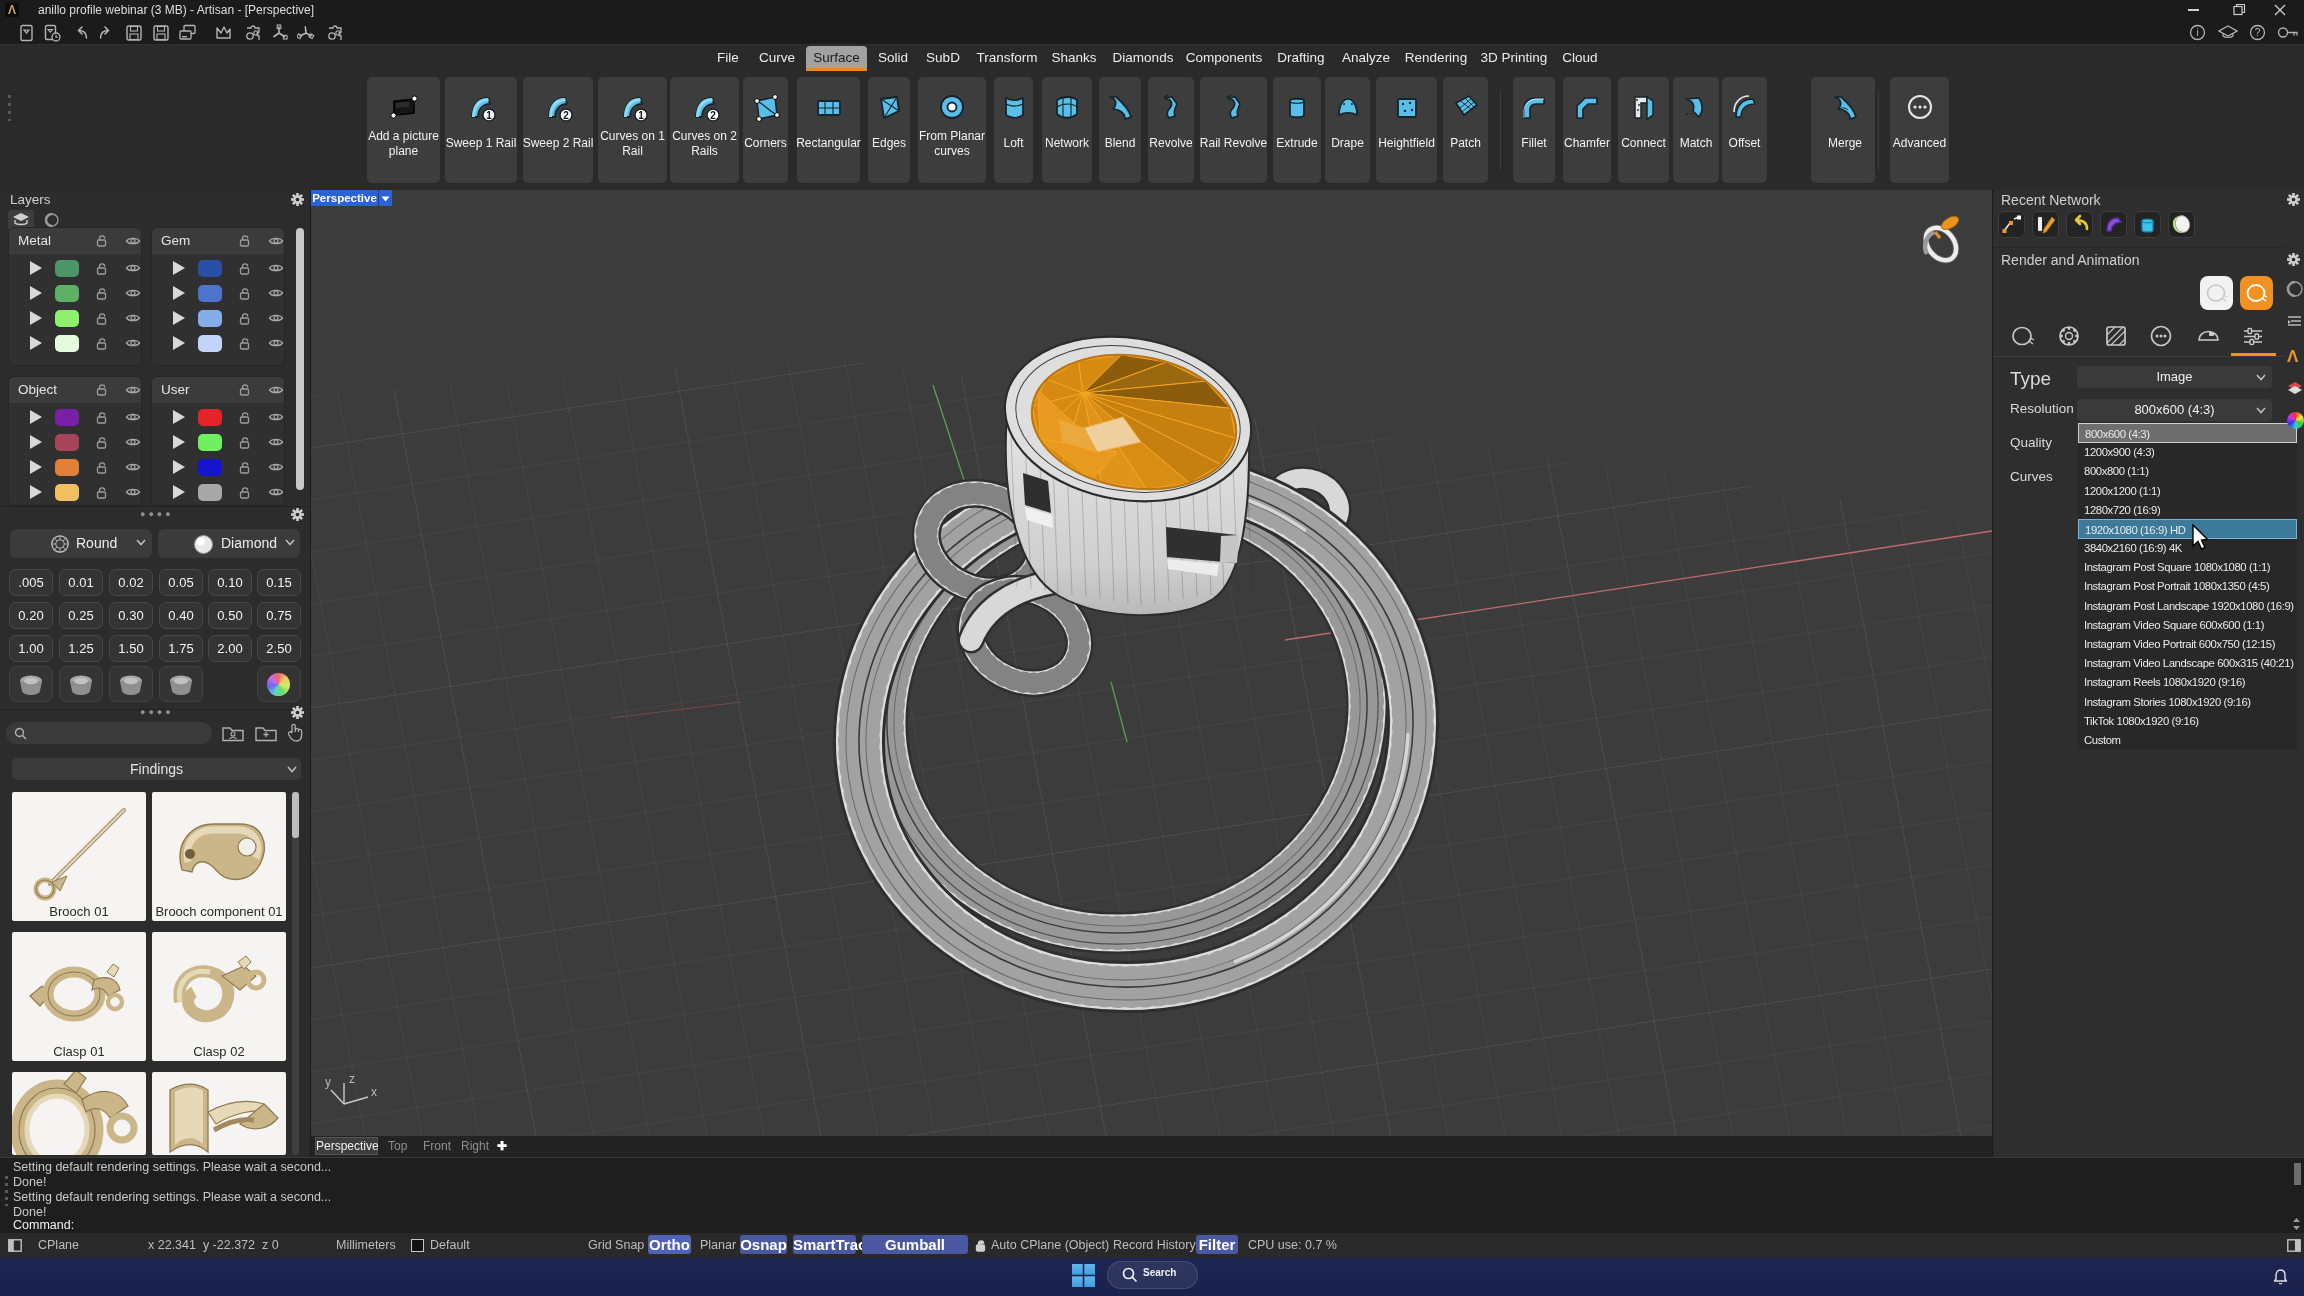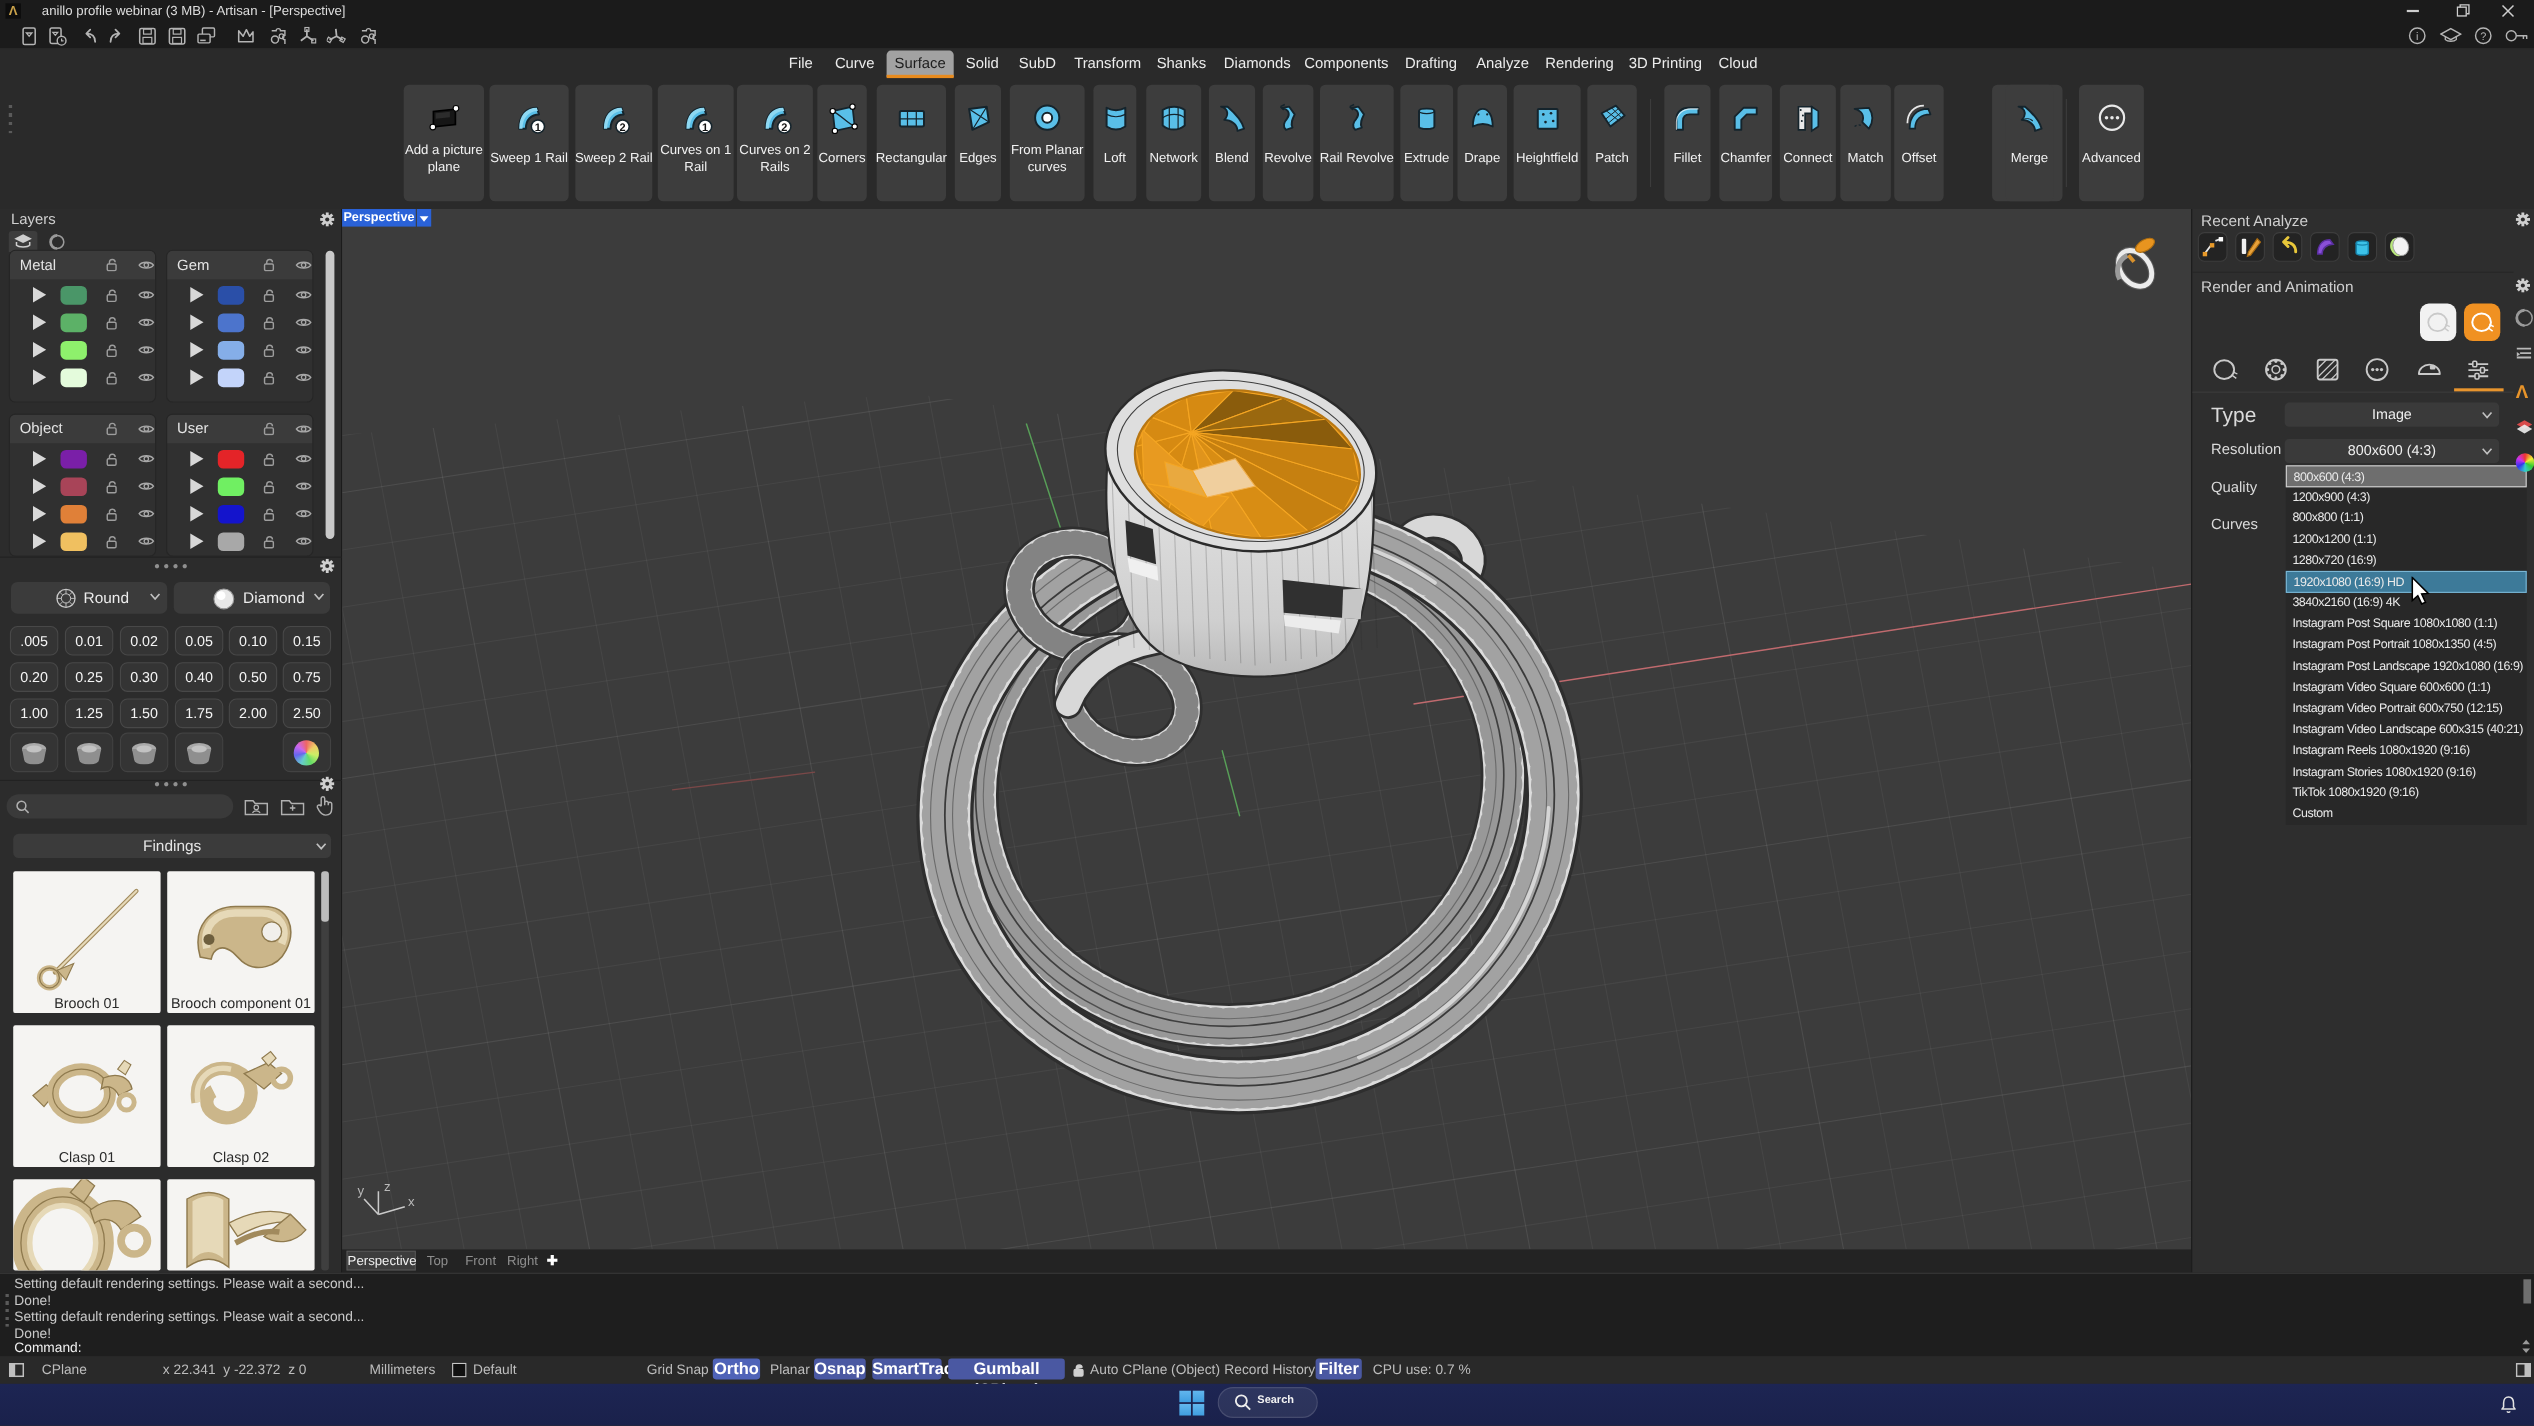--- a/index.html
+++ b/index.html
@@ -1058,21 +1058,21 @@
       <path d="M0.5 0.5 L8.5 0.5 L4.5 5.5 Z" fill="#fff"></path>
     </svg>
     <div id="vtabs" class="abs">
       <div class="abs" style="left:4px;top:1px;width:63px;height:18px;background:#3d3d3d;border:1px solid #555;color:#f0f0f0;text-align:center;line-height:17px;">Perspective</div>
       <div class="abs" style="left:77px;top:1px;color:#8e8e8e;line-height:18px;">Top</div>
       <div class="abs" style="left:112px;top:1px;color:#8e8e8e;line-height:18px;">Front</div>
       <div class="abs" style="left:150px;top:1px;color:#8e8e8e;line-height:18px;">Right</div>
       <div class="abs" style="left:186px;top:1px;color:#fff;font-weight:bold;line-height:18px;">✚</div>
     </div>
     <div id="rpanel" class="abs">
-      <div class="abs" style="left:8px;top:2px;font-size:14px;color:#cfcfcf;">Recent Analyze</div>
+      <div class="abs" style="left:8px;top:2px;font-size:14px;color:#cfcfcf;">Recent Network</div>
       <svg class="abs" style="left:294px;top:3px;" width="13" height="13" viewBox="0 0 13 13">
         <g transform="translate(6.5 6.5) scale(0.9285714285714286)">
           <rect x="-1.4" y="-7" width="2.8" height="3.4" fill="#cfcfcf" transform="rotate(0)"></rect>
           <rect x="-1.4" y="-7" width="2.8" height="3.4" fill="#cfcfcf" transform="rotate(45)"></rect>
           <rect x="-1.4" y="-7" width="2.8" height="3.4" fill="#cfcfcf" transform="rotate(90)"></rect>
           <rect x="-1.4" y="-7" width="2.8" height="3.4" fill="#cfcfcf" transform="rotate(135)"></rect>
           <rect x="-1.4" y="-7" width="2.8" height="3.4" fill="#cfcfcf" transform="rotate(180)"></rect>
           <rect x="-1.4" y="-7" width="2.8" height="3.4" fill="#cfcfcf" transform="rotate(225)"></rect>
           <rect x="-1.4" y="-7" width="2.8" height="3.4" fill="#cfcfcf" transform="rotate(270)"></rect>
           <rect x="-1.4" y="-7" width="2.8" height="3.4" fill="#cfcfcf" transform="rotate(315)"></rect>

